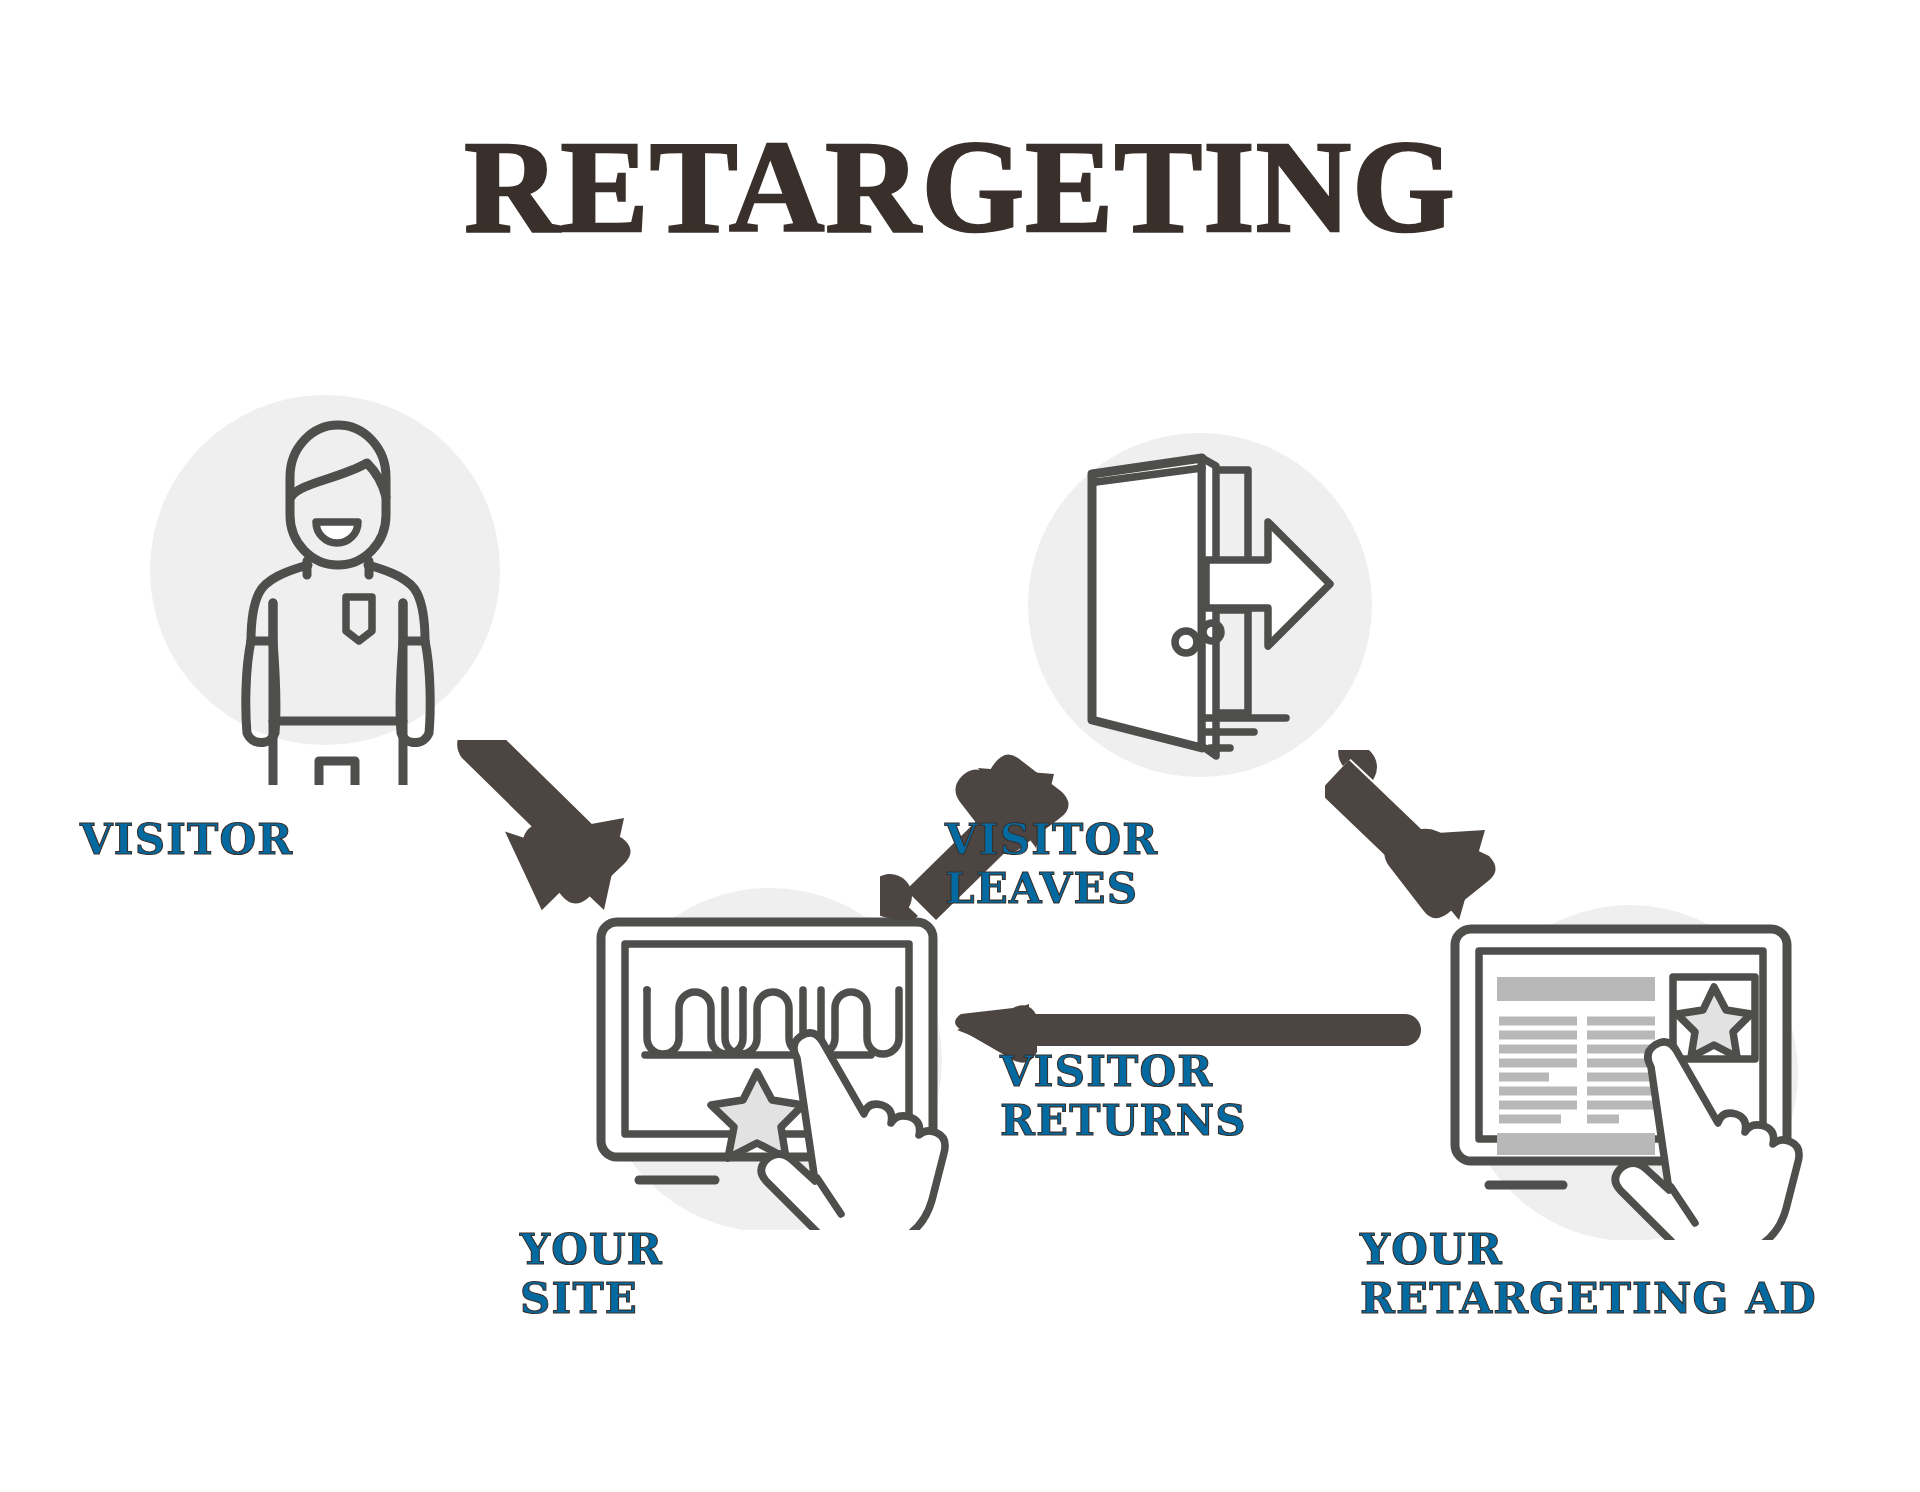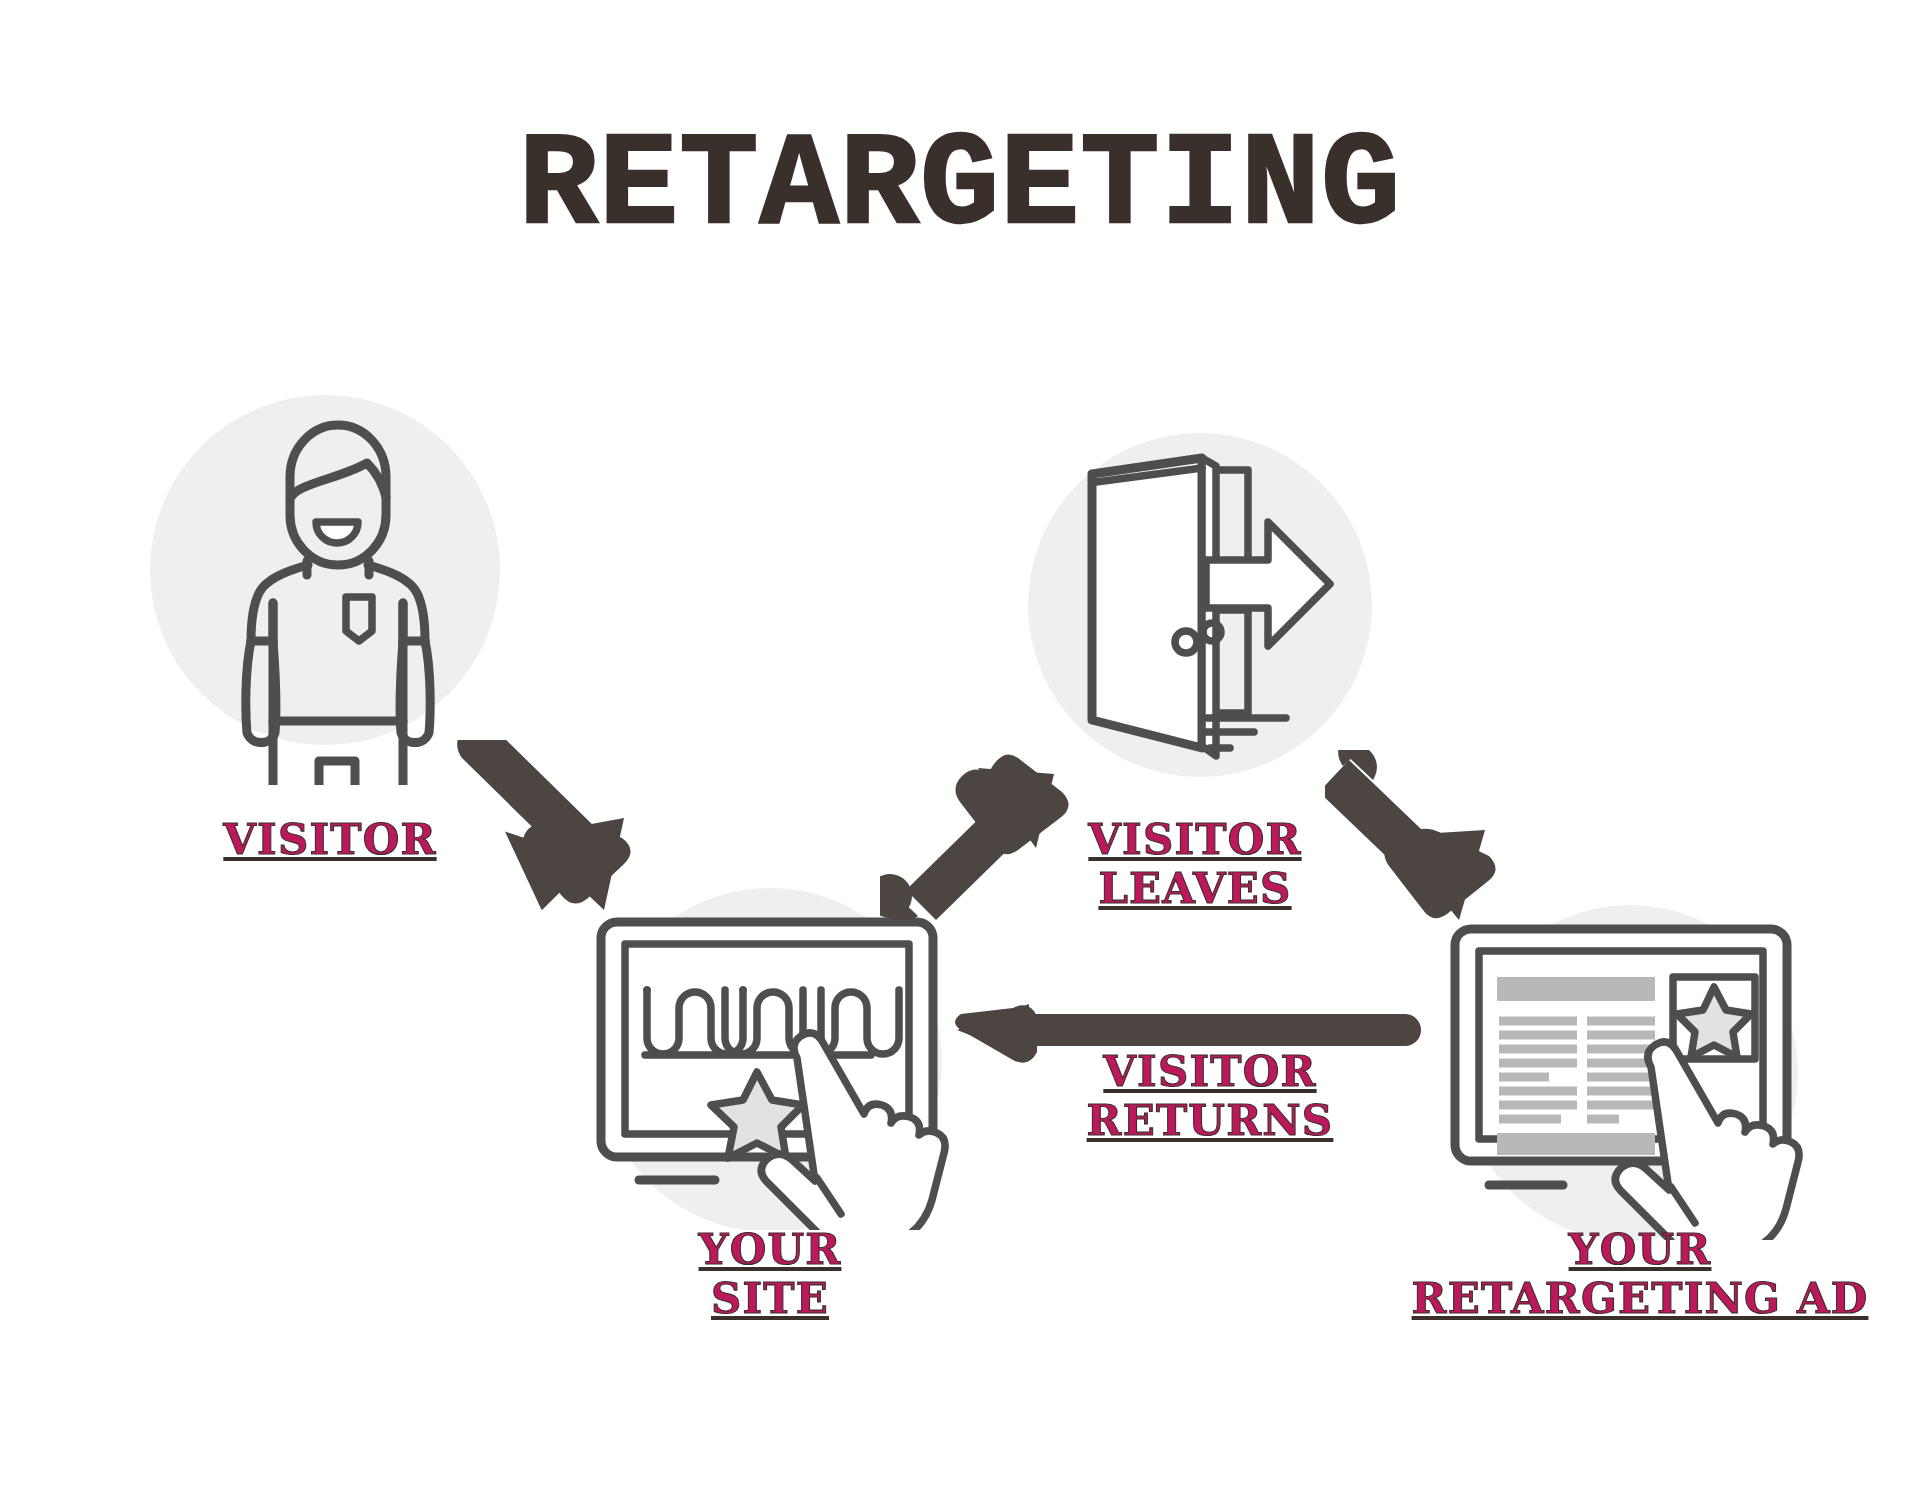--- a/index.html
+++ b/index.html
@@ -15,43 +15,41 @@
     width:1920px;height:1492px;
     background:#ffffff;
   }
 
   
   .title{
     position:absolute;
     left:0;top:118px;
     width:1920px;
     text-align:center;
-    font-family:Liberation Mono, monospace;
+    font-family:Liberation Serif, serif;
     font-weight:700;
     font-size:132px;
     line-height:1.05;
     letter-spacing:1px;
     color:#3a302b;
     -webkit-text-stroke:2.5px #3a302b;
     white-space:nowrap;
   }
 
   
   .label{
     position:absolute;
-    text-align:center;
     font-family:"DejaVu Serif","Liberation Serif",serif;
     font-weight:700;
     font-size:42px;
     line-height:1.16;
     letter-spacing:1.2px;
-    color:#be185d;
+    color:#0369a1;
     -webkit-text-stroke:1.1px #3a302b;
     white-space:pre-line;
-    text-decoration:underline;
   }
   #label-visitor      {left:80px;  top:816px;  width:500px;}
   #label-your-site    {left:520px; top:1226px; width:500px;}
   #label-visitor-leaves{left:945px;top:816px;  width:500px;}
   #label-your-ad      {left:1360px;top:1226px; width:560px;}
   #label-visitor-returns{left:1000px;top:1048px;width:420px;}
 
   
   .art{position:absolute;pointer-events:none;}
   .ill{position:absolute;}

